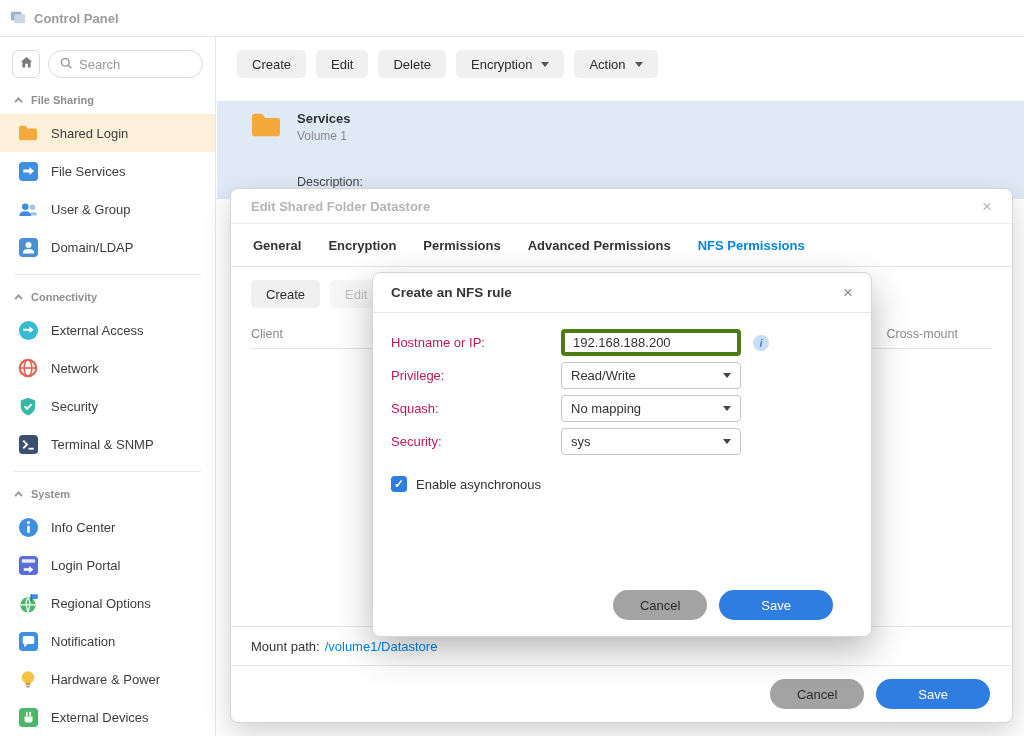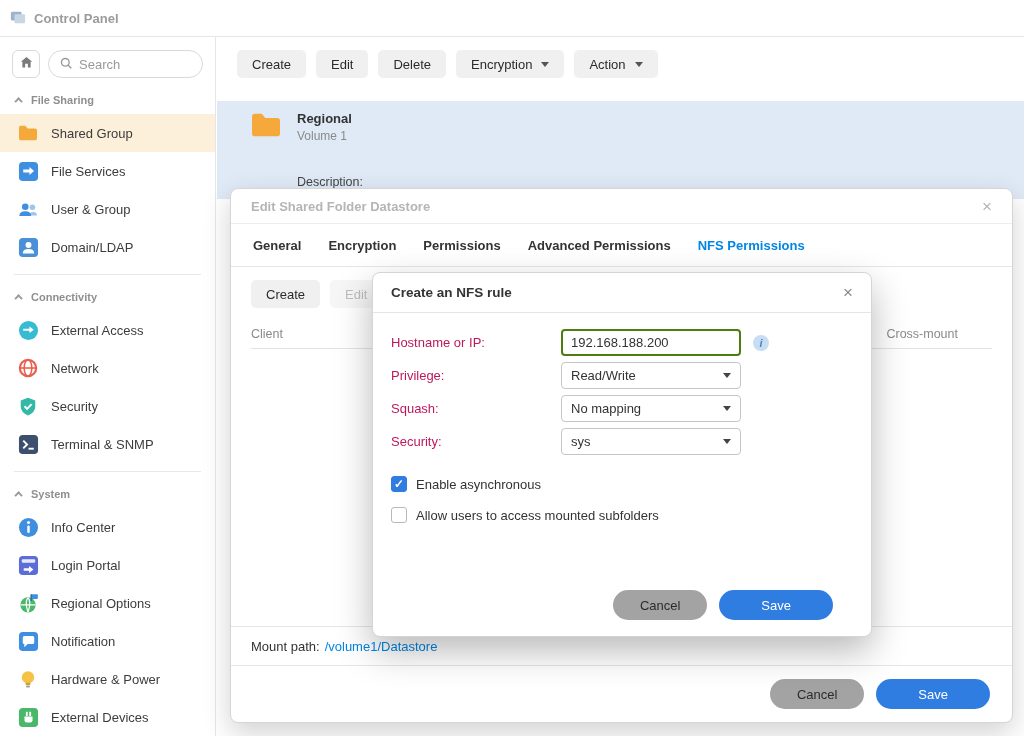--- a/index.html
+++ b/index.html
@@ -78,21 +78,21 @@
   .edit-dialog .dlg-footer { border-top:1px solid #e6e6e6; }
   .nfs-dialog .dlg-footer { margin-top:auto; padding:0 20px 16px; }
   .pill-btn { height:30px; padding:0 27px; border:none; border-radius:15px; background:#a3a3a3;
               color:#2b2b2b; font:13px "Liberation Sans", sans-serif; cursor:pointer; }
   .pill-btn.primary { background:#2f7de1; color:#fff; padding:0 42px; }
 
   
   .nfs-body { padding:16px 18px 0; display:flex; flex-direction:column; flex:1; }
   .form-row { display:flex; align-items:center; margin-bottom:6px; }
   .form-label { width:170px; color:#be185d; }
-  .text-input { width:180px; height:27px; border:2px solid #4d7c0f; border-radius:4px; padding:0 8px;
+  .text-input { width:180px; height:27px; border:4px solid #4d7c0f; border-radius:4px; padding:0 8px;
                 font:13px "Liberation Sans", sans-serif; color:#333; outline:none; }
   .info-icon { width:16px; height:16px; border-radius:50%; background:#c7ddf2; color:#4a86c8;
                font-size:11px; font-weight:bold; font-style:italic; display:inline-flex;
                align-items:center; justify-content:center; margin-left:12px; cursor:pointer; }
   .select { width:180px; height:27px; border:1px solid #c6c6c6; border-radius:4px; padding:0 9px;
             display:flex; align-items:center; justify-content:space-between; background:#fff; cursor:pointer; }
   .select .caret-down { margin-left:0; border-top-color:#444; }
   .check-row { display:flex; align-items:center; gap:9px; margin-top:15px; cursor:pointer; }
   .checkbox { width:16px; height:16px; min-width:16px; border:1px solid #b9b9b9; border-radius:3px;
               background:#fff; display:flex; align-items:center; justify-content:center; }
@@ -138,21 +138,21 @@
     <div class="section-header">
       <span class="chev"></span>
       <span>File Sharing</span>
     </div>
     <div class="side-item selected">
       <span class="icon">
         <svg viewBox="0 0 24 20" width="22" height="18">
             <path d="M2 4 Q2 2 4 2 L9 2 L11.5 5 L20 5 Q22 5 22 7 L22 16 Q22 18 20 18 L4 18 Q2 18 2 16 Z" fill="#f5a93b"></path>
           </svg>
       </span>
-      <span class="lbl">Shared Group</span>
+      <span class="lbl">Shared Login</span>
     </div>
     <div class="side-item">
       <span class="icon">
         <svg viewBox="0 0 22 22" width="21" height="21">
             <rect x="1" y="1" width="20" height="20" rx="4" fill="#3f8fe0"></rect>
             <path d="M5.5 9 L12 9 L12 6.3 L16.8 10.5 L12 14.7 L12 12 L5.5 12 Z" fill="#fff"></path>
           </svg>
       </span>
       <span class="lbl">File Services</span>
     </div>
@@ -308,21 +308,21 @@
     </div>
 
     <div class="folder-row">
       <div class="folder-head">
         <span>
           <svg viewBox="0 0 24 20" width="34" height="28">
               <path d="M2 4 Q2 2 4 2 L9 2 L11.5 5 L20 5 Q22 5 22 7 L22 16 Q22 18 20 18 L4 18 Q2 18 2 16 Z" fill="#f5a93b"></path>
             </svg>
         </span>
         <div>
-          <div class="folder-name">Regional</div>
+          <div class="folder-name">Services</div>
           <div class="folder-loc">Volume 1</div>
         </div>
       </div>
       <div class="folder-desc">
         <div>Description:</div>
         <div>Advanced Permissions:</div>
       </div>
     </div>
   </div>
 
@@ -387,24 +387,20 @@
         <div class="select">
           <span>sys</span>
           <span class="caret-down"></span>
         </div>
       </div>
 
       <div class="check-row">
         <span class="checkbox checked"></span>
         <span class="check-label">Enable asynchronous</span>
       </div>
-      <div class="check-row">
-        <span class="checkbox"></span>
-        <span class="check-label">Allow users to access mounted subfolders</span>
-      </div>
 
       <div class="dlg-footer">
         <button class="pill-btn">Cancel</button>
         <button class="pill-btn primary">Save</button>
       </div>
     </div>
   </div>
 
 </div>
 

